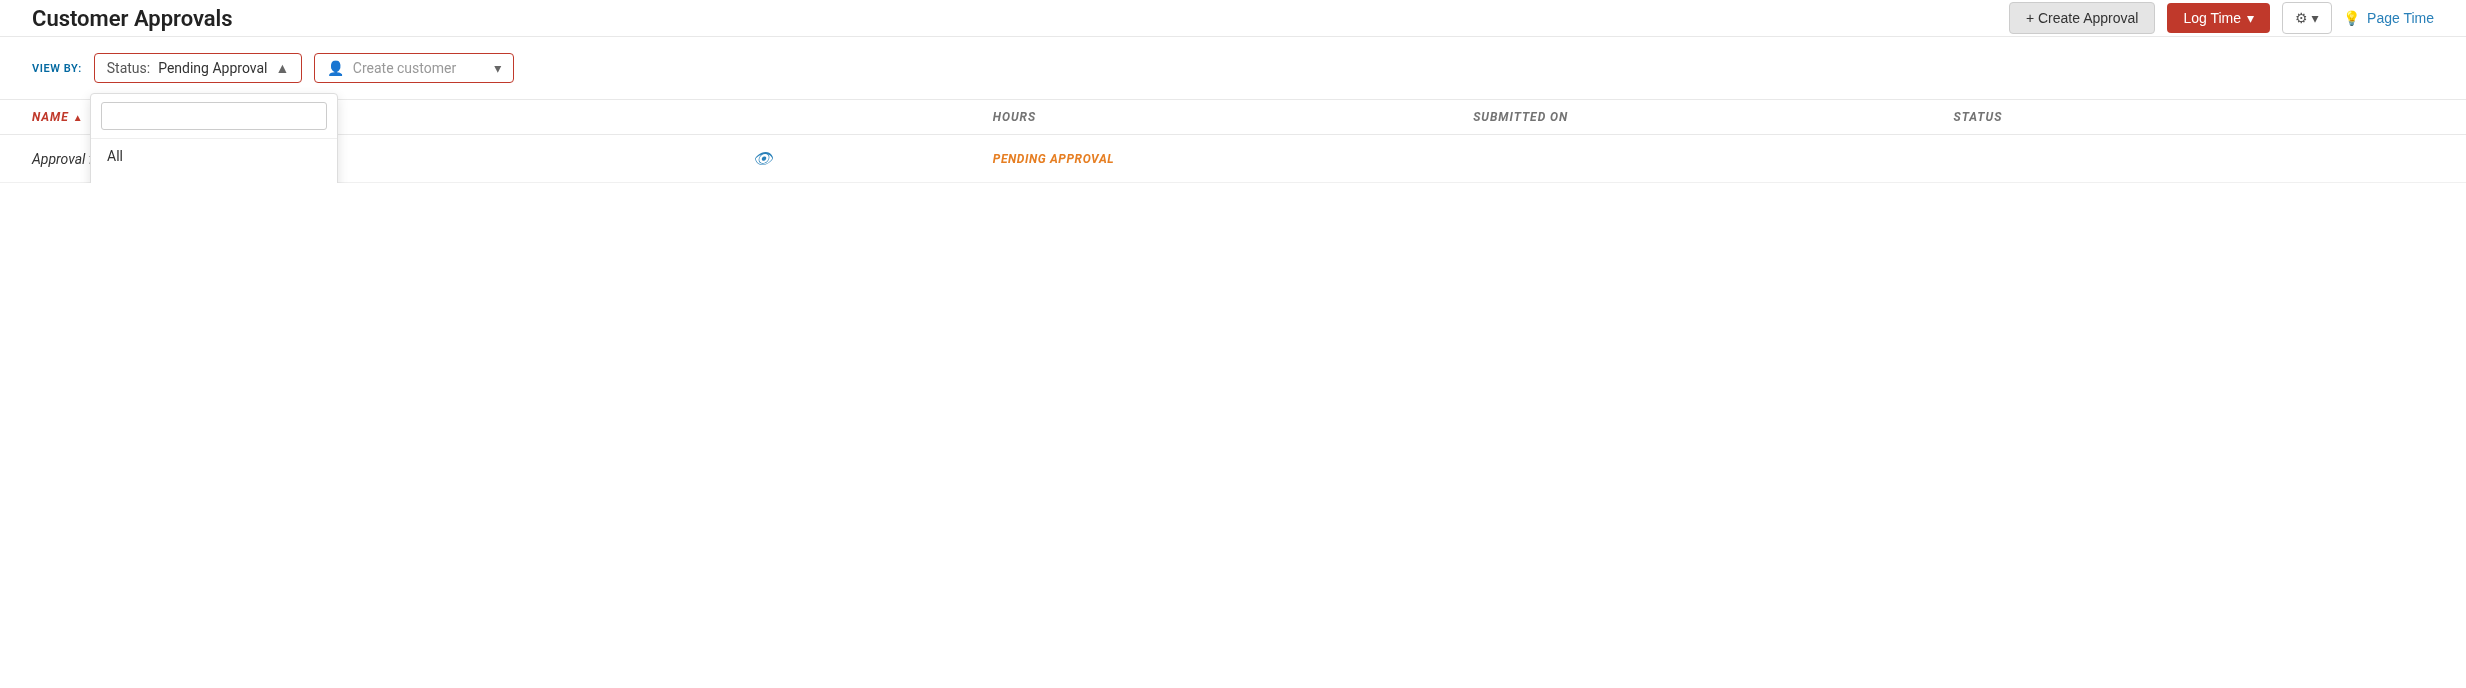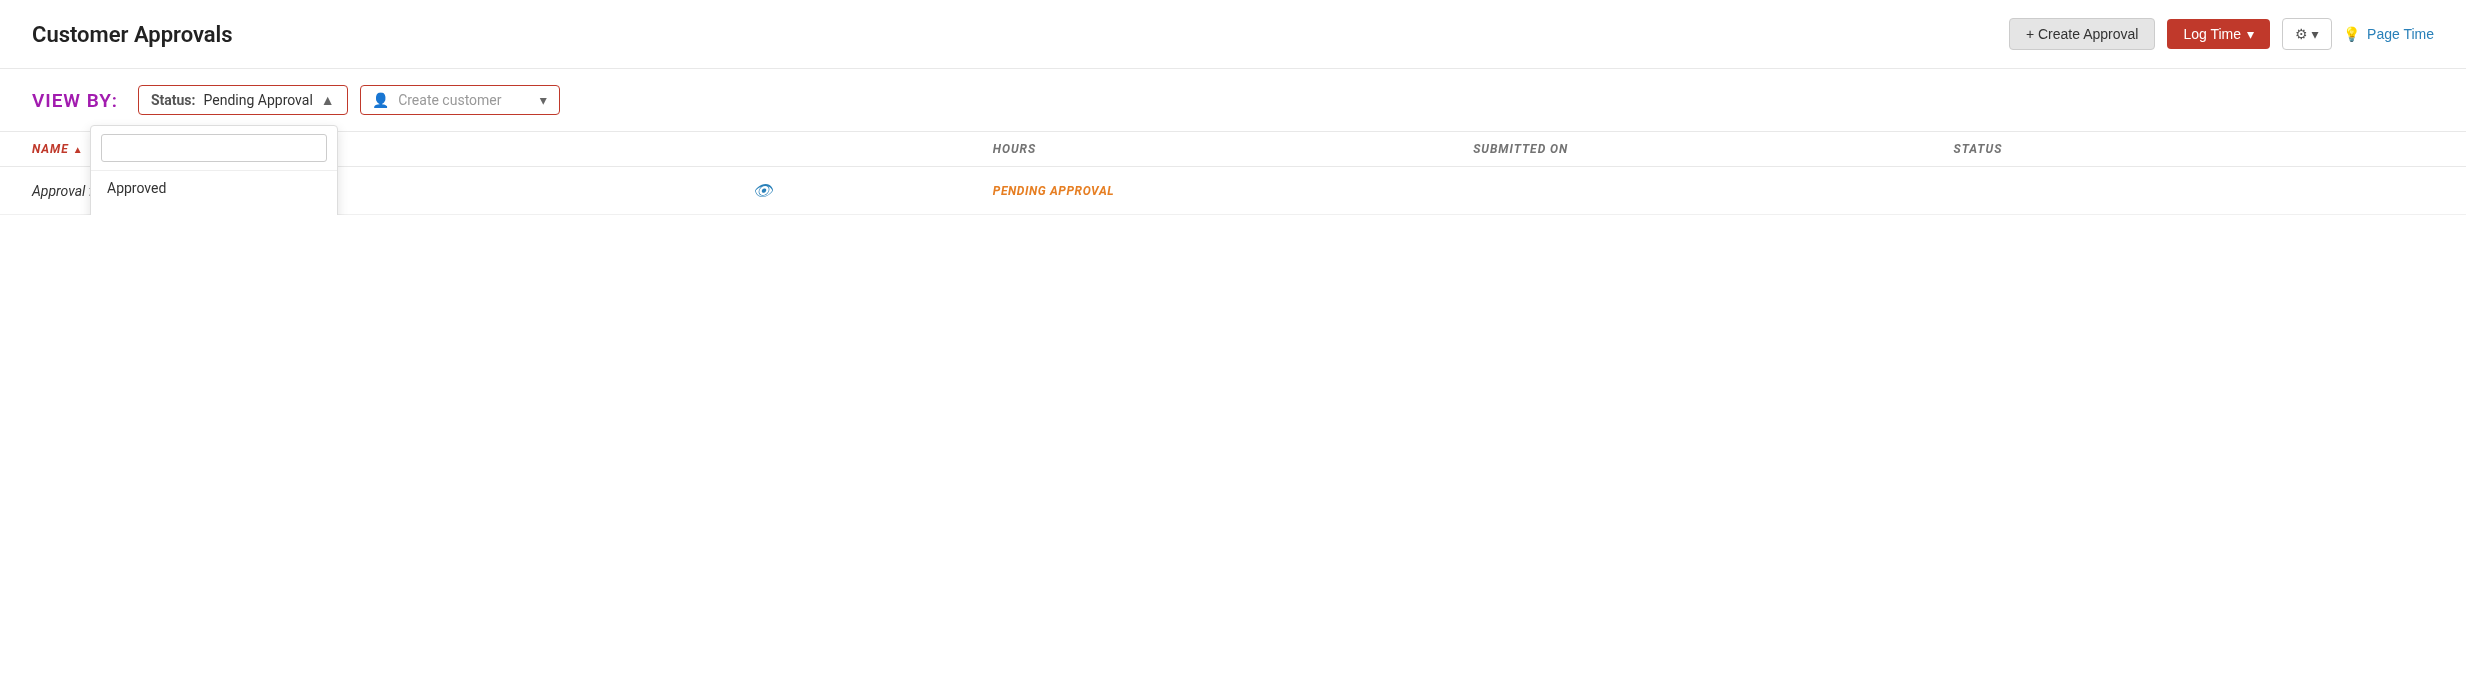--- a/index.html
+++ b/index.html
@@ -6,21 +6,21 @@
     body {
       font-family: -apple-system, BlinkMacSystemFont, "Segoe UI", Roboto, sans-serif;
       background: #fff;
       color: #333;
       font-size: 14px;
     }
     .header {
       display: flex;
       align-items: center;
       justify-content: space-between;
-      padding: 18px 32px;
+      padding: 2px 32px;
       border-bottom: 1px solid #e8e8e8;
     }
     .page-title {
       font-size: 22px;
       font-weight: 600;
       color: #222;
     }
     .header-actions {
       display: flex;
       align-items: center;
@@ -74,42 +74,41 @@
     }
     .toolbar {
       display: flex;
       align-items: center;
       padding: 16px 32px;
       gap: 12px;
       border-bottom: 1px solid #e8e8e8;
       position: relative;
     }
     .view-by-label {
-      font-size: 19px;
+      font-size: 11px;
       font-weight: 600;
-      color: #a21caf;
-      margin-right: 8px;
+      color: #0369a1;
       letter-spacing: 0.05em;
     }
     .dropdown-trigger {
       border: 1.5px solid #c0392b;
       border-radius: 4px;
       padding: 6px 12px;
       cursor: pointer;
       display: flex;
       align-items: center;
       gap: 8px;
       background: #fff;
       font-size: 14px;
       color: #333;
       min-width: 200px;
     }
     .dropdown-trigger .label-prefix {
       color: #555;
-      font-weight: 700;
+      font-weight: 400;
     }
     .dropdown-customer {
       border: 1.5px solid #c0392b;
       border-radius: 4px;
       padding: 6px 12px;
       cursor: pointer;
       display: flex;
       align-items: center;
       gap: 8px;
       background: #fff;
@@ -247,20 +246,21 @@
   <div class="dropdown-customer">
     <span style="color:#aaa;">👤</span>
     <span>Create customer</span>
     <span class="chevron">▾</span>
   </div>
 
   <div class="dropdown-menu">
     <div class="dropdown-search">
       <input type="text" style="">
     </div>
+    <div class="dropdown-item">All</div>
     <div class="dropdown-item">Approved</div>
     <div class="dropdown-item">Rejected</div>
     <div class="dropdown-item">Pending Submission</div>
     <div class="dropdown-item selected">Pending Approval</div>
     <div class="dropdown-item">Approval Overdue</div>
   </div>
 </div>
 
 <div class="table-container">
   <div class="table-header">

